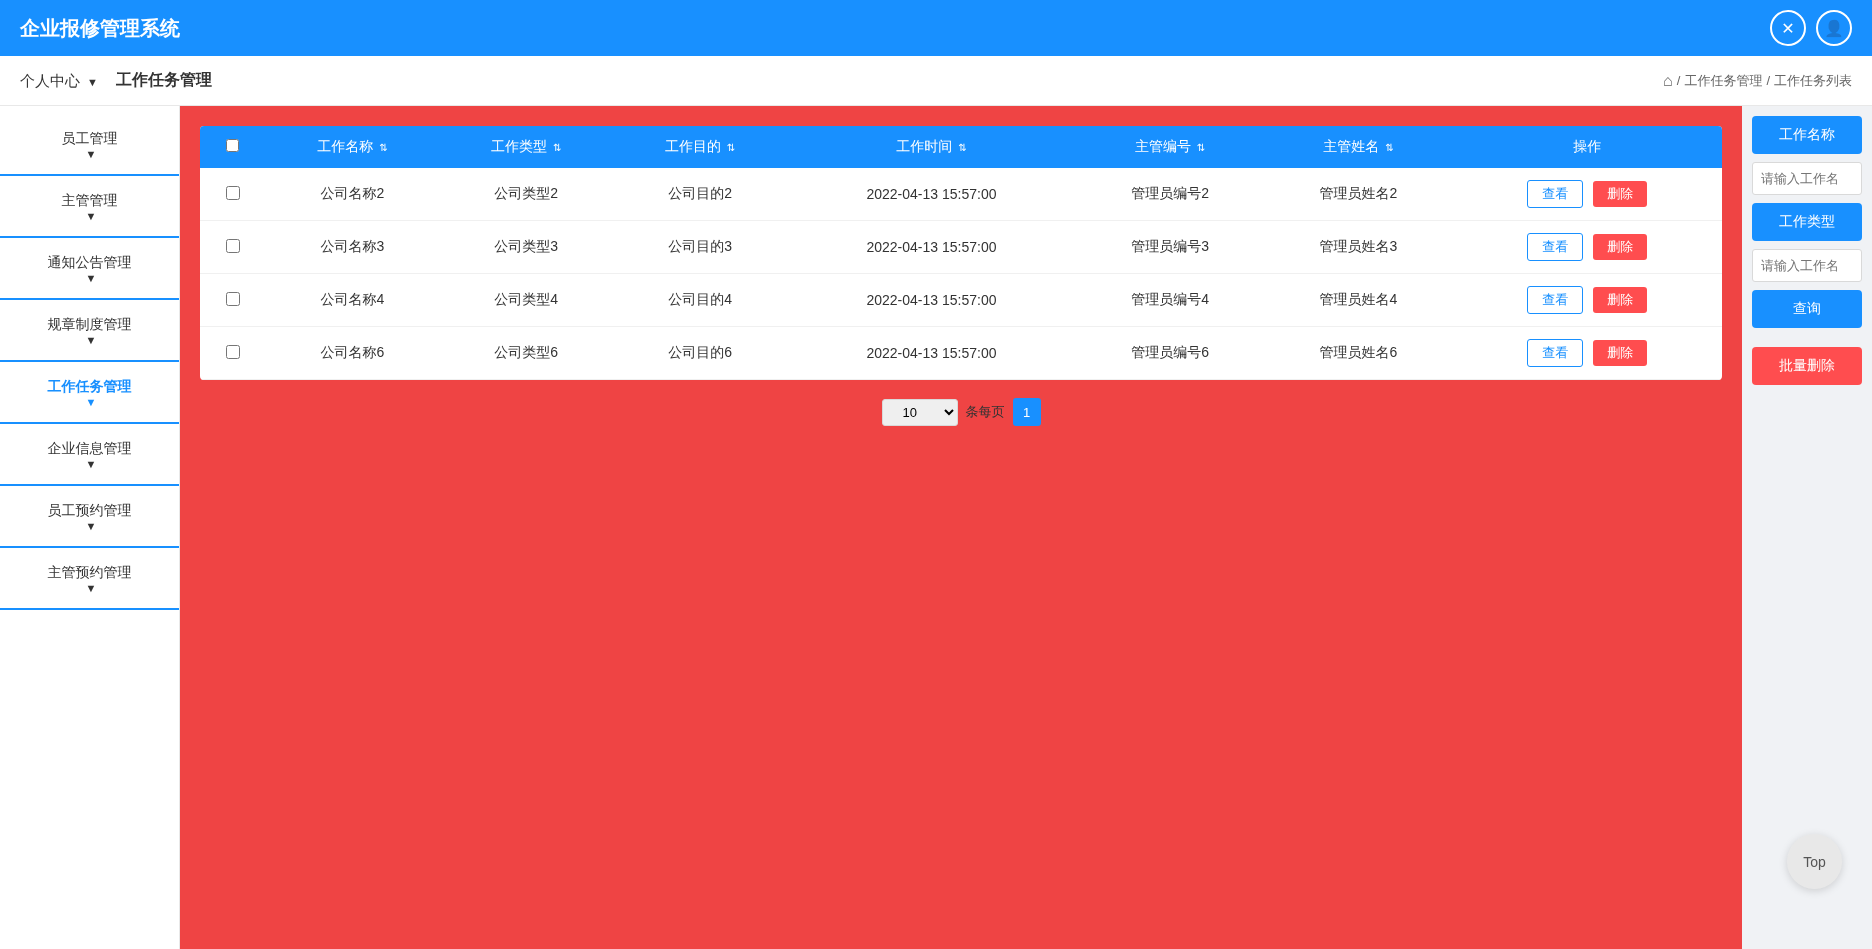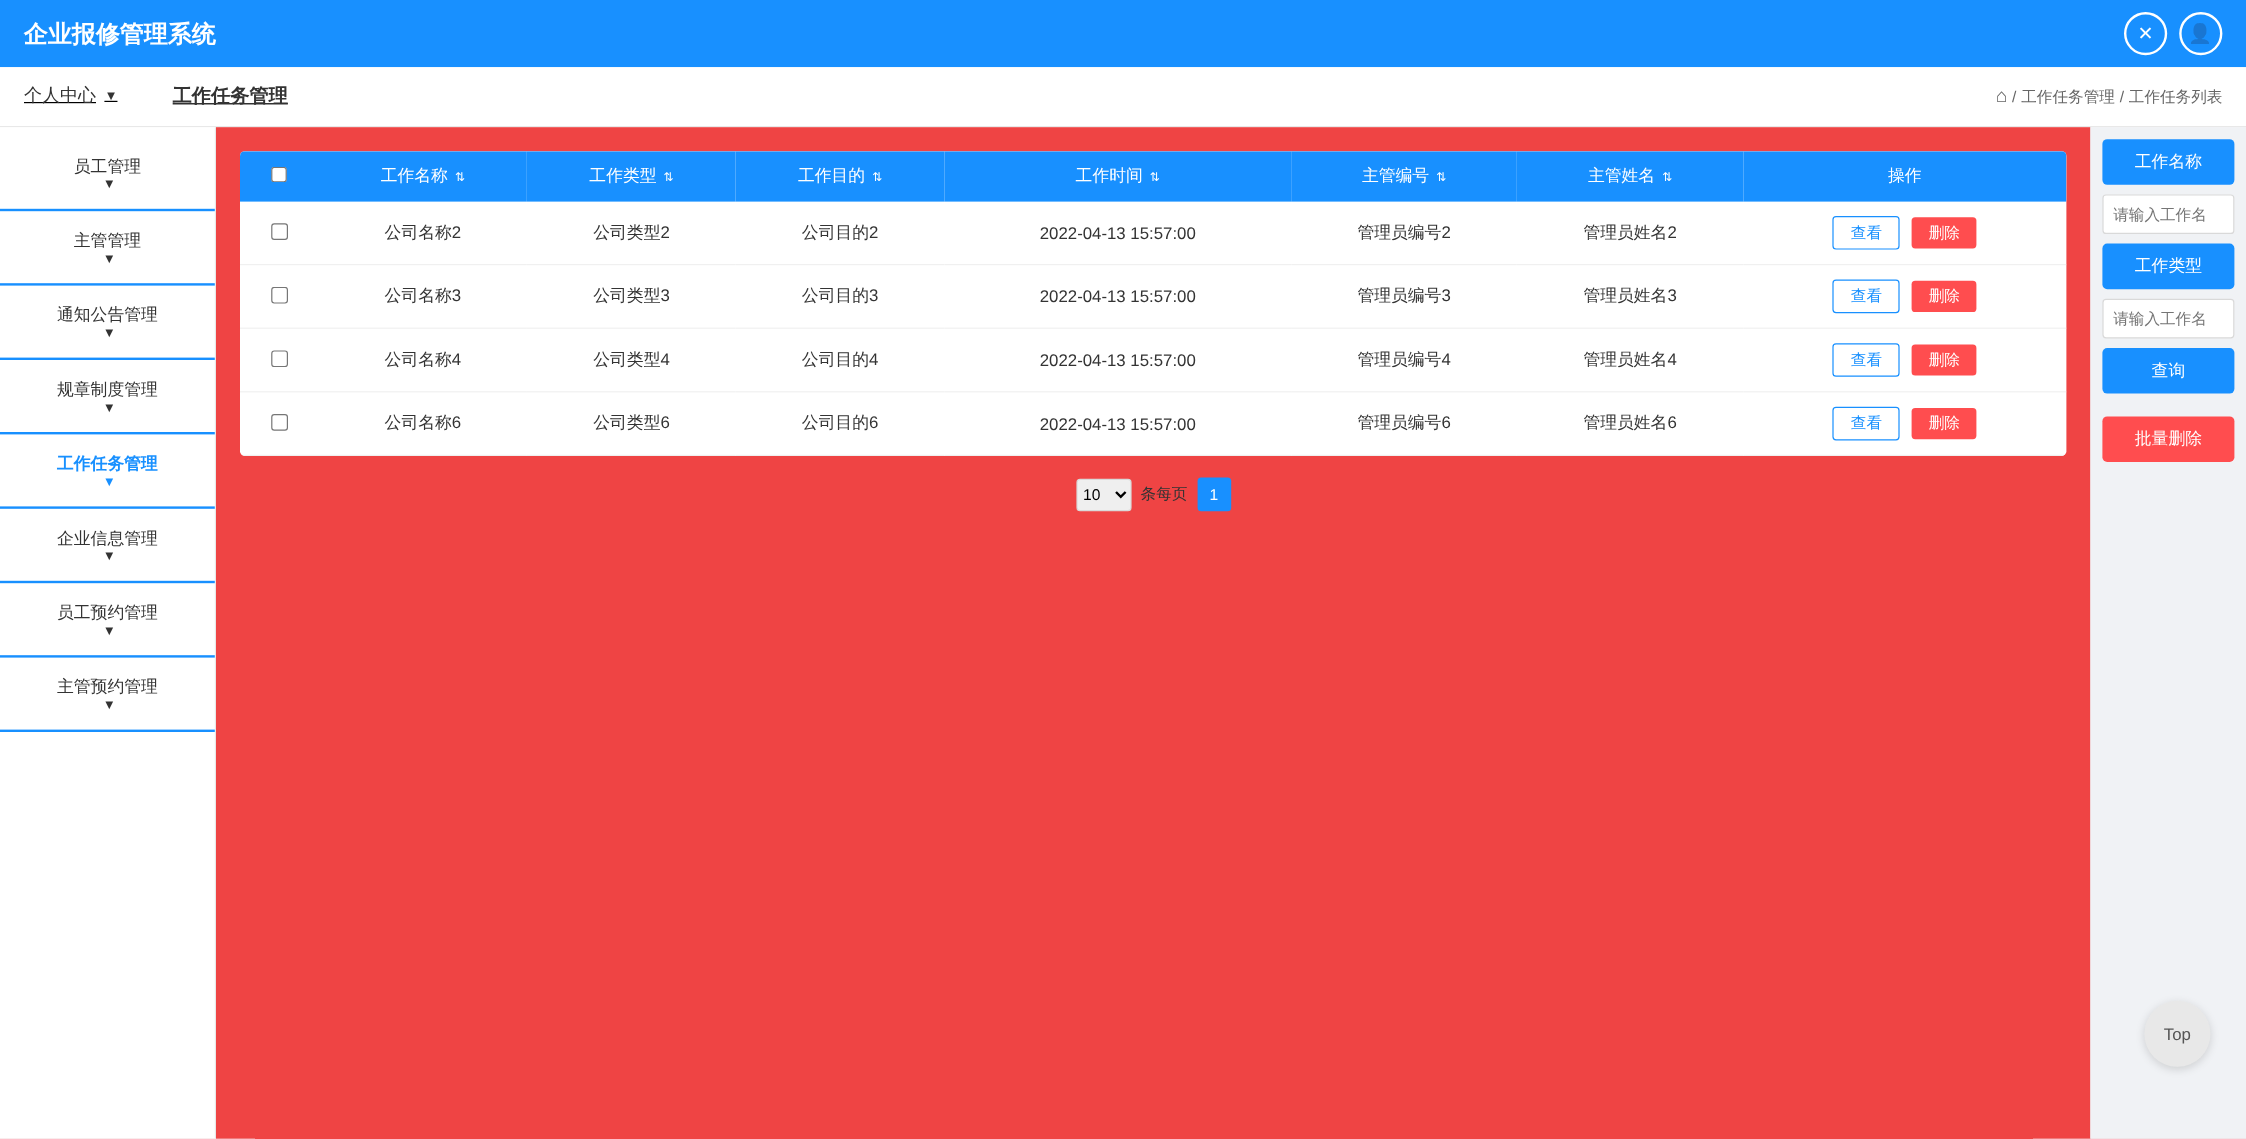--- a/index.html
+++ b/index.html
@@ -42,23 +42,22 @@
       background: #fff;
       height: 50px;
       display: flex;
       align-items: center;
       padding: 0 20px;
       border-bottom: 1px solid #e8e8e8;
       justify-content: space-between;
     }
     .navbar-left {
       display: flex;
-      align-items: flex-start;
-      gap: 46px;
-      text-decoration: underline;
+      align-items: flex-end;
+      gap: 18px;
     }
     .navbar-menu-item {
       color: #333;
       font-size: 15px;
       cursor: pointer;
       display: flex;
       align-items: center;
       gap: 4px;
     }
     .navbar-page-title {
@@ -175,21 +174,21 @@
 
     
     .pagination-bar {
       display: flex;
       align-items: center;
       justify-content: center;
       padding: 18px 0;
       gap: 8px;
     }
     .pagination-select {
-      padding: 4px 1px;
+      padding: 4px 16px;
       border: 1px solid #d9d9d9;
       border-radius: 3px;
       font-size: 13px;
       cursor: pointer;
     }
     .pagination-label {
       color: #333;
       font-size: 13px;
     }
     .pagination-page {

